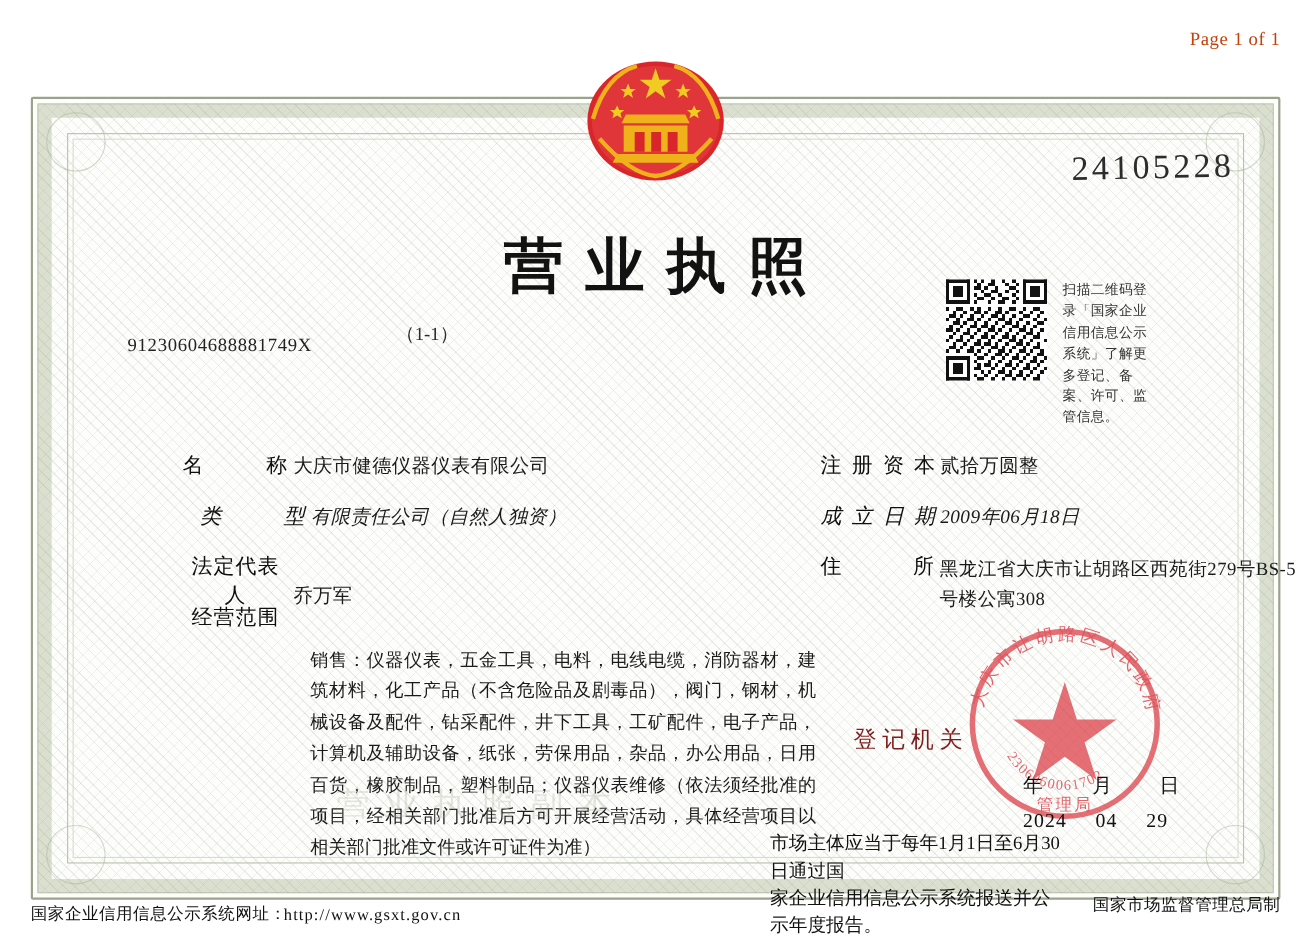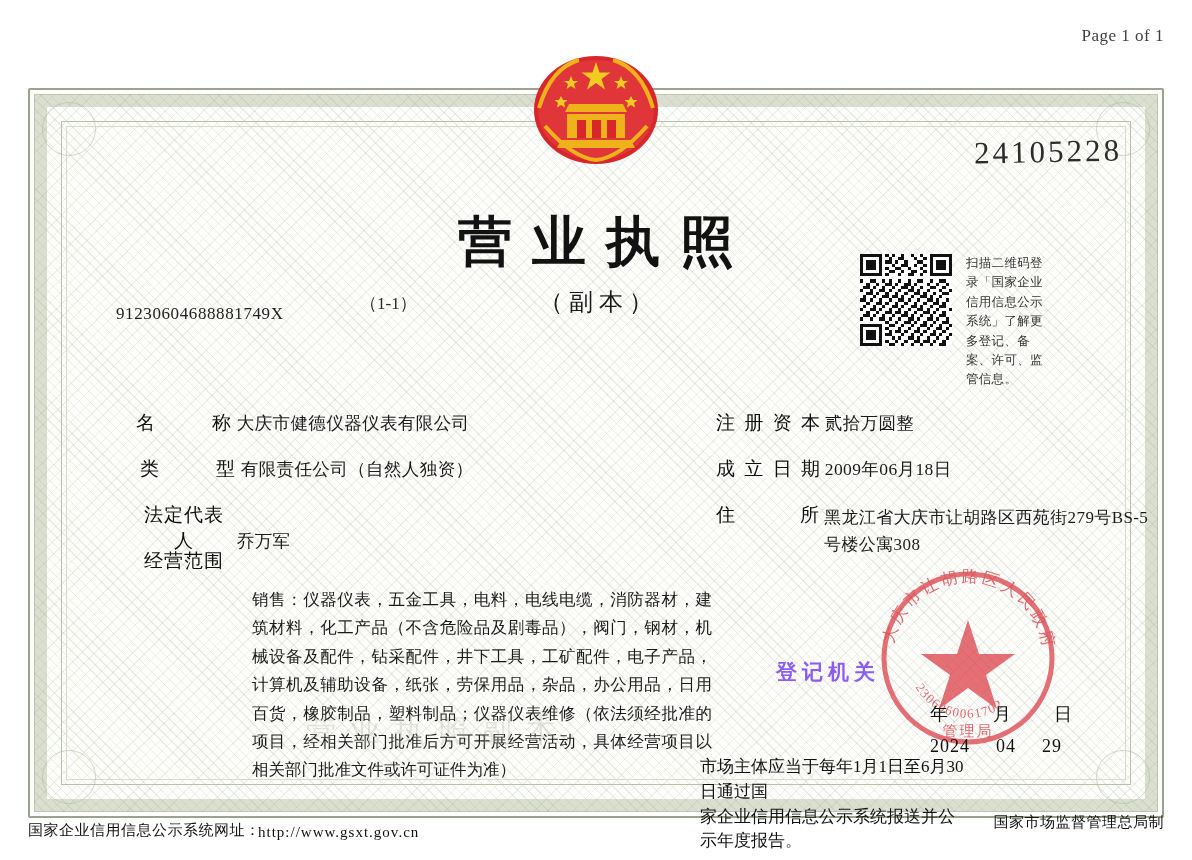--- a/index.html
+++ b/index.html
@@ -16,21 +16,21 @@
     color: #1a1a1a;
   }
 
   
   .page-indicator {
     position: absolute;
     top: 26px;
     right: 28px;
     font-family: "Liberation Serif", serif;
     font-size: 17px;
-    color: #404040;
+    color: #c2410c;
     letter-spacing: .5px;
   }
 
   
   .cert {
     position: absolute;
     left: 28px;
     top: 88px;
     width: 1136px;
     height: 730px;
@@ -178,75 +178,75 @@
     line-height: 1.55;
     color: #333;
     letter-spacing: .3px;
   }
 
   
   .field {
     position: absolute;
     font-size: 19px;
     color: #111;
+    margin-left: 30px;
   }
   .flabel {
     display: inline-block;
     font-size: 19px;
     letter-spacing: 1px;
     font-weight: 500;
     color: #0f0f0f;
     text-align: center;
   }
   .fvalue {
     font-size: 17.5px;
     color: #1b1b1b;
     letter-spacing: .4px;
   }
 
   .label-2ch { width: 96px; display: inline-block; text-align: justify; text-align-last: justify; }
   .label-4ch { width: 96px; display: inline-block; letter-spacing: 1px; }
 
   
   #row-name   { left: 108px; top: 322px; }
-  #row-type   { left: 112px; top: 368px; }
+  #row-type   { left: 124px; top: 368px; font-style: italic; }
   #row-legal  { left: 108px; top: 414px; }
   #row-scope  { left: 108px; top: 460px; width: 580px; }
 
   #scope-label { position: absolute; left: 0; top: 0; width: 96px; letter-spacing: 1px; }
   #scope-text {
     position: absolute;
     left: 116px;
     top: 2px;
     width: 460px;
     font-size: 16.5px;
     line-height: 1.72;
     color: #1b1b1b;
     text-align: justify;
     margin-top: 36px;
   }
 
   
   #row-capital { left: 688px; top: 322px; }
-  #row-found   { left: 688px; top: 368px; }
+  #row-found   { left: 688px; top: 368px; font-style: italic; }
   #row-addr    { left: 688px; top: 414px; width: 420px; }
   #addr-label  { position: absolute; left: 0; top: 0; width: 104px; display: inline-block; text-align: justify; text-align-last: justify; }
   #addr-text   { position: absolute; left: 108px; top: 2px; width: 330px; font-size: 17px; line-height: 1.6; }
 
   .rlabel { width: 104px; display: inline-block; text-align: justify; text-align-last: justify; letter-spacing: 0; }
 
   
   .registry {
     position: absolute;
     left: 748px;
     top: 570px;
     font-size: 21px;
     letter-spacing: 5px;
-    color: #8b5cf6;
-    font-weight: bold;
+    color: #7f1d1d;
   }
 
   
   .dateline {
     position: absolute;
     left: 880px;
     top: 648px;
     font-size: 18px;
     color: #111;
     letter-spacing: 1px;
@@ -349,21 +349,20 @@
       <polygon points="100,48 102,52 106.5,52 103,55 104.2,59.5 100,57 95.8,59.5 97,55 93.5,52 98,52" fill="#f0cc22"></polygon>
       <path d="M8 60 Q20 20 48 12" stroke="#f0b21a" stroke-width="4" fill="none"></path>
       <path d="M122 60 Q110 20 82 12" stroke="#f0b21a" stroke-width="4" fill="none"></path>
       <path d="M14 78 Q42 110 65 112 Q88 110 116 78" stroke="#f0b21a" stroke-width="4" fill="none"></path>
     </svg>
   </div>
 
   <div class="serial">24105228</div>
 
   <div class="title">营业执照</div>
-  <div class="subtitle">（副本）</div>
   <div class="sheet-no">（1-1）</div>
 
   <div class="credit-value">91230604688881749X</div>
 
   <div class="qr">
     <svg viewBox="0 0 29 29" width="92" height="92" shape-rendering="crispEdges">
       <rect width="29" height="29" fill="#ffffff"></rect>
       <g fill="#111111">
         <rect x="0" y="0" width="7" height="1"></rect>
           <rect x="0" y="6" width="7" height="1"></rect>

